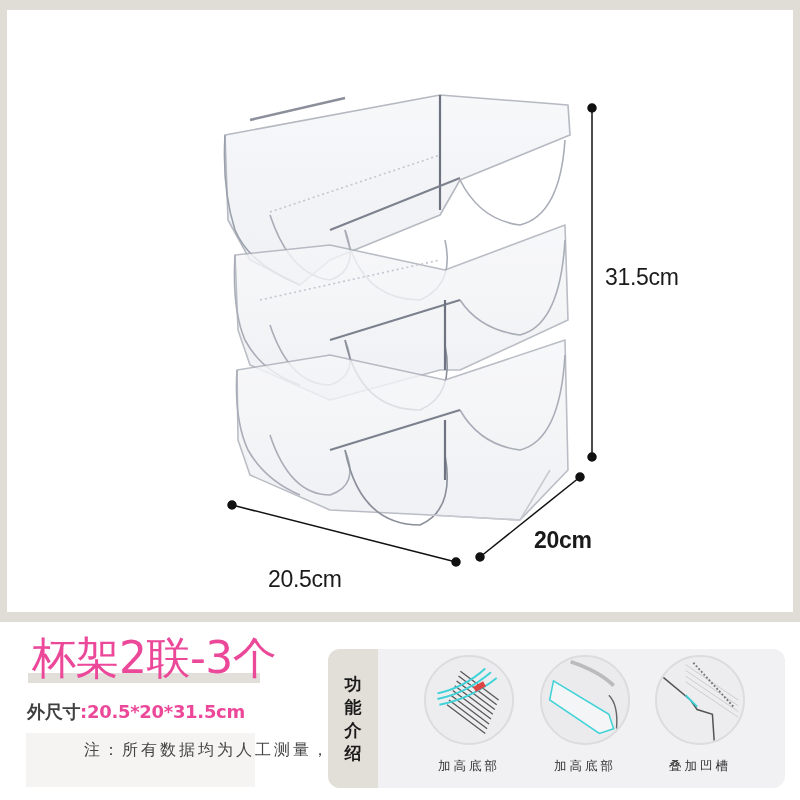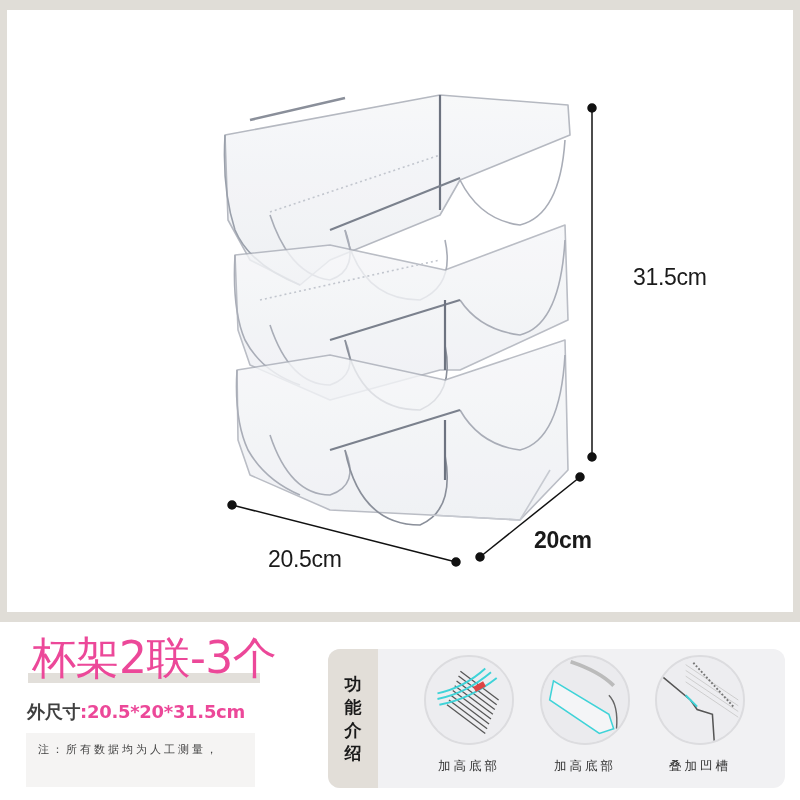--- a/index.html
+++ b/index.html
@@ -13,22 +13,22 @@
   .frame-inner {
     position: absolute; left: 7px; top: 10px; width: 786px; height: 602px;
     background: #ffffff;
   }
   .product-svg { position: absolute; left: 0; top: 0; width: 800px; height: 622px; }
 
   .dim-label {
     position: absolute; font-family: "Liberation Sans", sans-serif;
     font-size: 23px; color: #1a1a1a; letter-spacing: -0.3px; white-space: nowrap;
   }
-  .dim-height { left: 605px; top: 264px; margin-left: 28px; }
-  .dim-width  { left: 268px; top: 546px; }
+  .dim-height { left: 605px; top: 264px; }
+  .dim-width  { left: 268px; top: 566px; }
   .dim-depth  { left: 534px; top: 527px; font-weight: bold; }
 
   .title-wrap { position: absolute; left: 28px; top: 636px; }
   .title-bar {
     position: absolute; left: 0; top: 37px; width: 232px; height: 10px;
     background: #e2dfda;
   }
   .title {
     position: relative; font-size: 44px; font-weight: normal; color: #ec4899;
     line-height: 44px; letter-spacing: -0.5px; padding-left: 4px; white-space: nowrap;
@@ -39,21 +39,21 @@
     white-space: nowrap; letter-spacing: -0.3px;
   }
   .size-label { color: #404040; }
   .size-value { color: #ec4899; }
 
   .note-box {
     position: absolute; left: 26px; top: 733px; width: 229px; height: 54px;
     background: #f5f4f3; padding: 6px 0 0 12px;
   }
   .note-line {
-    font-size: 11px; color: #444; letter-spacing: 3px; line-height: 21px; white-space: nowrap;
+    font-size: 16px; color: #444; letter-spacing: 3px; line-height: 21px; white-space: nowrap; margin-left: 46px;
   }
 
   .feature-panel {
     position: absolute; left: 328px; top: 649px; width: 457px; height: 139px;
     background: #f1f1f3; border-radius: 12px; overflow: hidden;
   }
   .feature-heading {
     position: absolute; left: 0; top: 0; width: 50px; height: 139px;
     background: #e2ded8; display: flex; flex-direction: column;
     align-items: center; justify-content: center;

